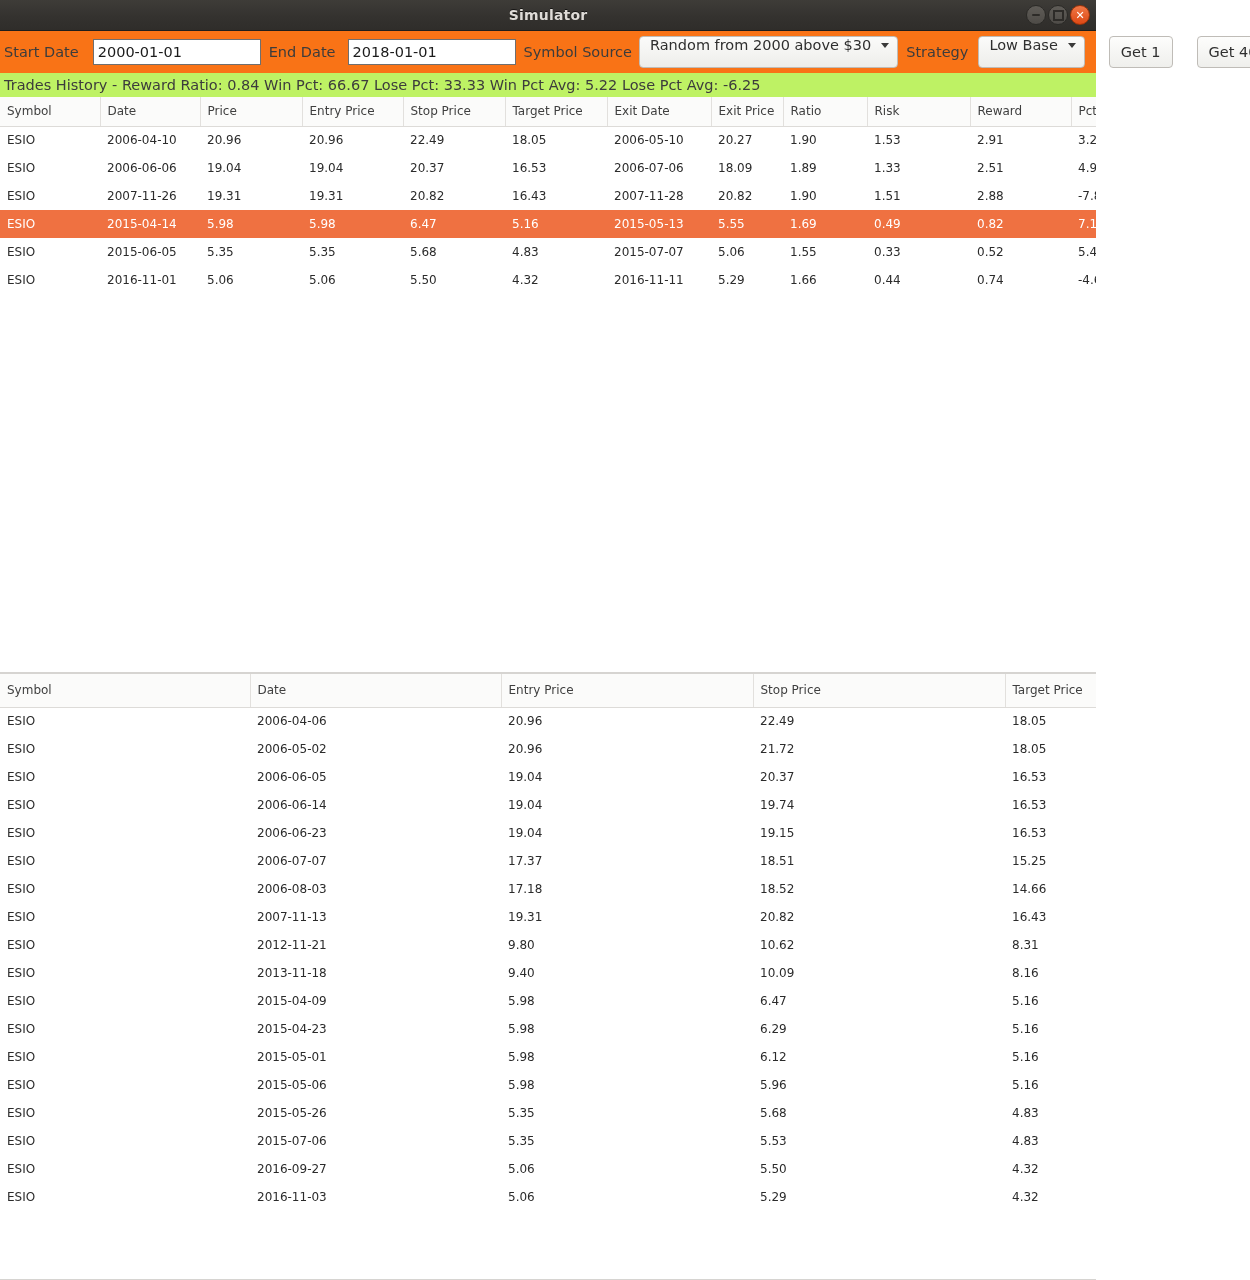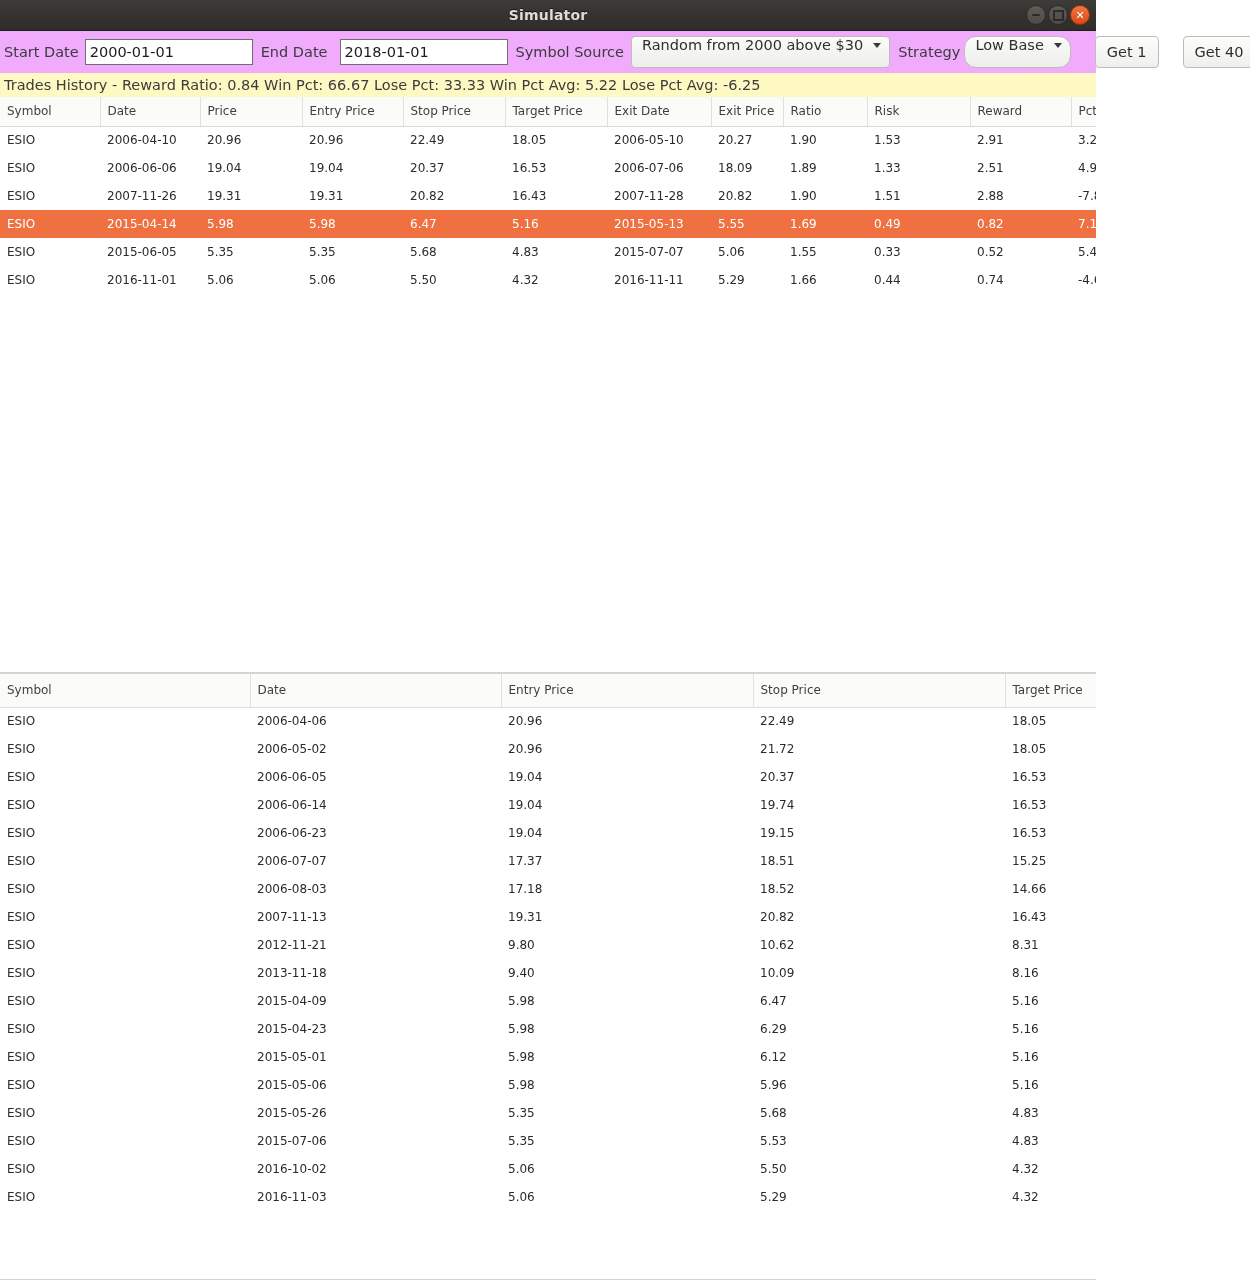--- a/index.html
+++ b/index.html
@@ -78,21 +78,21 @@
     font-family: "DejaVu Sans", sans-serif;
   }
 
   
   .toolbar {
     flex: 0 0 42px;
     height: 42px;
     display: flex;
     align-items: center;
     padding: 0 0 0 4px;
-    background: #f0abfc;
+    background: #f97316;
     gap: 0px;
     white-space: nowrap;
   }
   .tb-label {
     font-size: 14.5px;
     color: #3c3c3c;
     padding: 0 4px 0 0;
     user-select: none;
   }
   .tb-input {
@@ -100,38 +100,38 @@
     box-sizing: border-box;
     border: 1px solid #6f6f6f;
     background: #ffffff;
     font-family: "DejaVu Sans", "Liberation Sans", sans-serif;
     font-size: 14.5px;
     color: #1b1b1b;
     padding: 0 4px;
     outline: none;
     border-radius: 0;
   }
-  #start-date-input { width: 168px; margin-left: 2px; }
+  #start-date-input { width: 168px; margin-left: 10px; }
   #end-date-input   { width: 168px; margin-left: 8px; }
 
   .tb-select {
     height: 32px;
     box-sizing: border-box;
     display: inline-flex;
     align-items: center;
     background: linear-gradient(to bottom, #fbfbfa, #ededea);
     border: 1px solid #bfbcb7;
     border-radius: 4px;
     padding: 0 8px 14px 10px;
     font-size: 14.5px;
     color: #2f2f2f;
     gap: 10px;
   }
   #symbol-source-select { margin-left: 3px; width: 278px; justify-content: space-between; }
-  #strategy-select { margin-left: 0; border-radius: 12px; }
+  #strategy-select { margin-left: 6px; }
   .caret {
     width: 0; height: 0;
     border-left: 4.5px solid transparent;
     border-right: 4.5px solid transparent;
     border-top: 5.5px solid #3a3a3a;
   }
   .tb-button {
     height: 32px;
     box-sizing: border-box;
     display: inline-flex;
@@ -149,21 +149,21 @@
 
   
   .status-line {
     flex: 0 0 24px;
     height: 24px;
     display: flex;
     align-items: center;
     padding-left: 4px;
     font-size: 14.5px;
     color: #3c3c3c;
-    background: #fef9c3;
+    background: #bef264;
   }
 
   
   .panel {
     background: #ffffff;
     border: 1px solid #d6d4d1;
     border-left: 0;
     border-right: 0;
     overflow: hidden;
   }
@@ -528,21 +528,21 @@
             </tr>
             <tr>
               <td>ESIO</td>
               <td>2015-07-06</td>
               <td>5.35</td>
               <td>5.53</td>
               <td>4.83</td>
             </tr>
             <tr>
               <td>ESIO</td>
-              <td>2016-10-02</td>
+              <td>2016-09-27</td>
               <td>5.06</td>
               <td>5.50</td>
               <td>4.32</td>
             </tr>
             <tr>
               <td>ESIO</td>
               <td>2016-11-03</td>
               <td>5.06</td>
               <td>5.29</td>
               <td>4.32</td>

